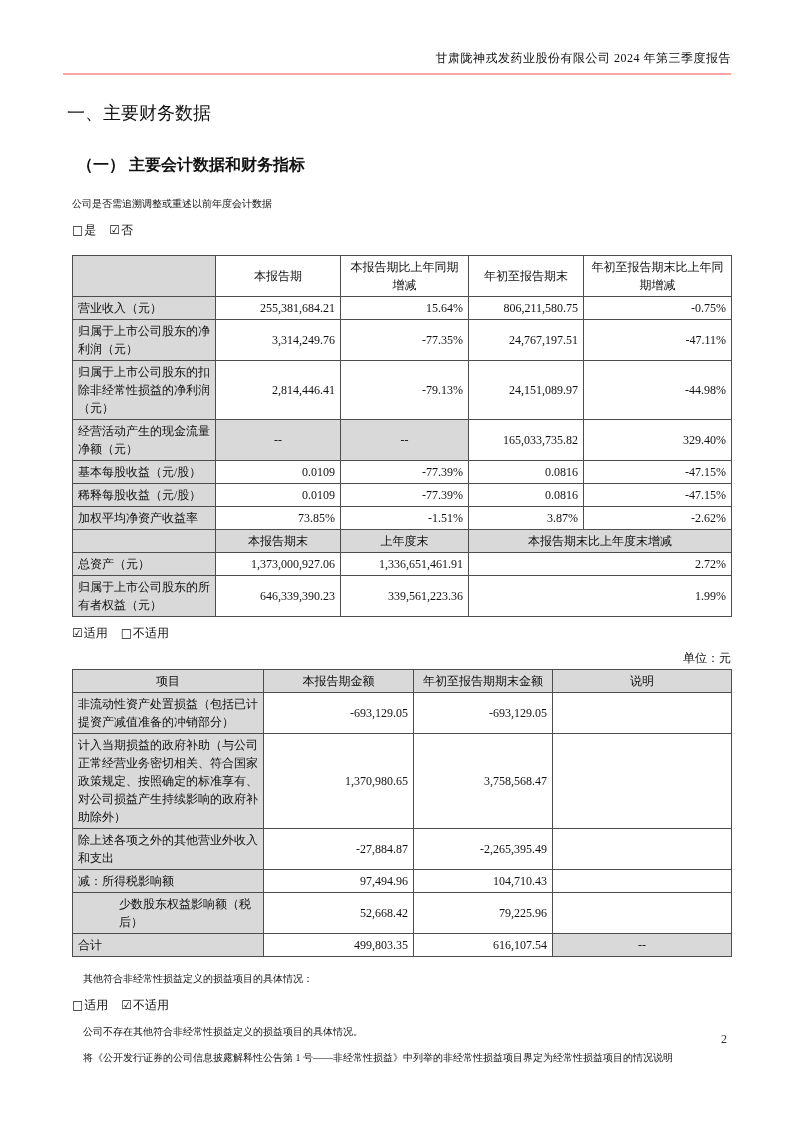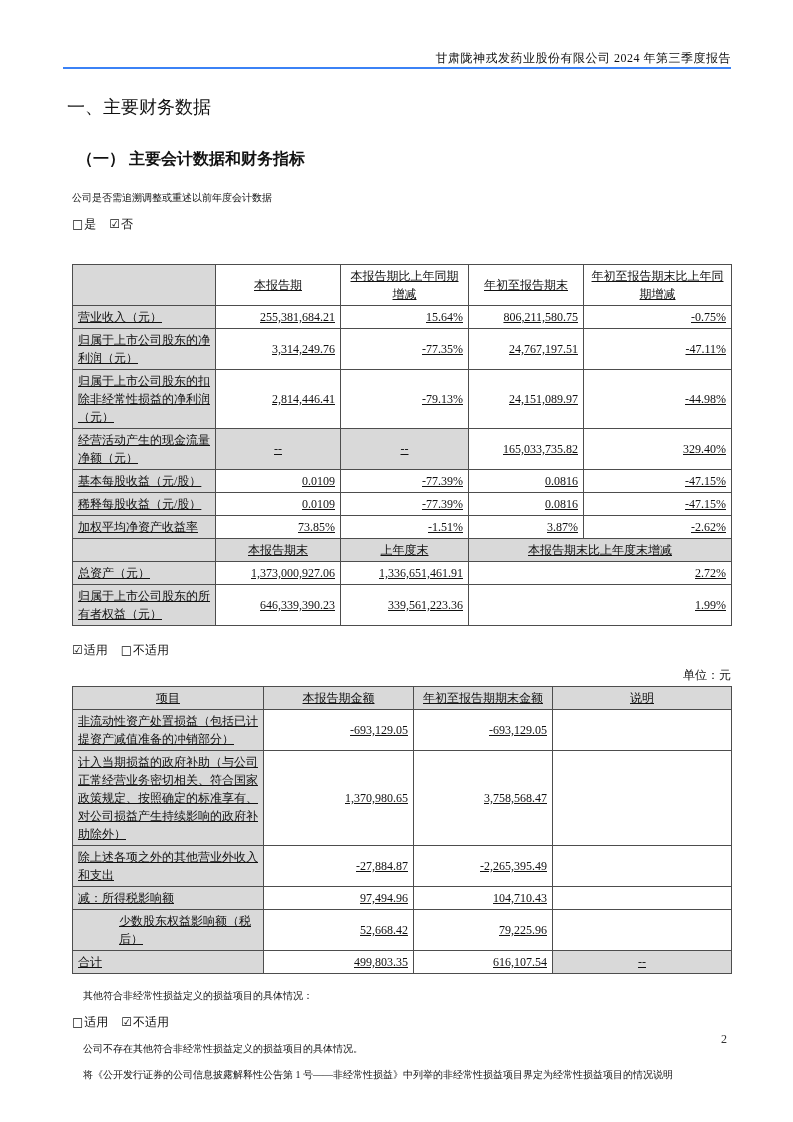--- a/index.html
+++ b/index.html
@@ -13,21 +13,22 @@
     font-family: "Liberation Serif", "DejaVu Serif", serif;
     color: #111;
     overflow: hidden;
   }
   .content { padding: 50px 62px 0 63px; }
 
   .doc-header {
     text-align: right;
     font-size: 12px;
     letter-spacing: 0.5px;
-    border-bottom: 2px solid #3b82f6;
+    padding-bottom: 6px;
+    border-bottom: 2px solid #fca5a5;
   }
 
   .h1 {
     margin: 26px 0 0 4px;
     font-size: 18px;
     font-weight: normal;
   }
   .h2 {
     margin: 30px 0 0 14px;
     font-size: 16px;
@@ -36,25 +37,24 @@
   .para { margin: 20px 0 0 9px; font-size: 10px; line-height: 1.6; }
   .para.tight { margin-top: 10px; margin-left: 20px; }
   .cb-row { margin: 10px 0 0 9px; font-size: 12px; }
   .cb { margin-right: 10px; }
   .cb .box { font-family: "DejaVu Sans", sans-serif; font-size: 12px; margin-right: 1px; }
 
   .unit-line { margin: 8px 0 2px 0; font-size: 12px; text-align: right; }
 
   table {
     width: 659px;
-    margin: 31px 0 0 9px;
+    margin: 16px 0 0 9px;
     border-collapse: collapse;
     font-size: 12px;
     table-layout: fixed;
-    text-decoration: underline;
   }
   td {
     border: 1px solid #4d4d4d;
     padding: 2px 5px;
     vertical-align: middle;
     line-height: 1.5;
     word-break: break-all;
   }
   .shade { background: #d9d9d9; }
   .center { text-align: center; }
@@ -171,21 +171,21 @@
       <tr>
         <td class="shade label">归属于上市公司股东的所有者权益（元）</td>
         <td class="num">646,339,390.23</td>
         <td class="num">339,561,223.36</td>
         <td class="num" colspan="2">1.99%</td>
       </tr>
     </tbody>
       </table>
 
 
-    <div class="cb-row" style="margin-top:16px;">
+    <div class="cb-row" style="margin-top:8px;">
       <span class="cb"><span class="box">☑</span><span>适用</span></span>
       <span class="cb"><span class="box">□</span><span>不适用</span></span>
     </div>
 
     <div class="unit-line">单位：元</div>
 
     <table style="margin-top:2px;">
       <colgroup>
         <col style="width:191px">
           <col style="width:150px">

